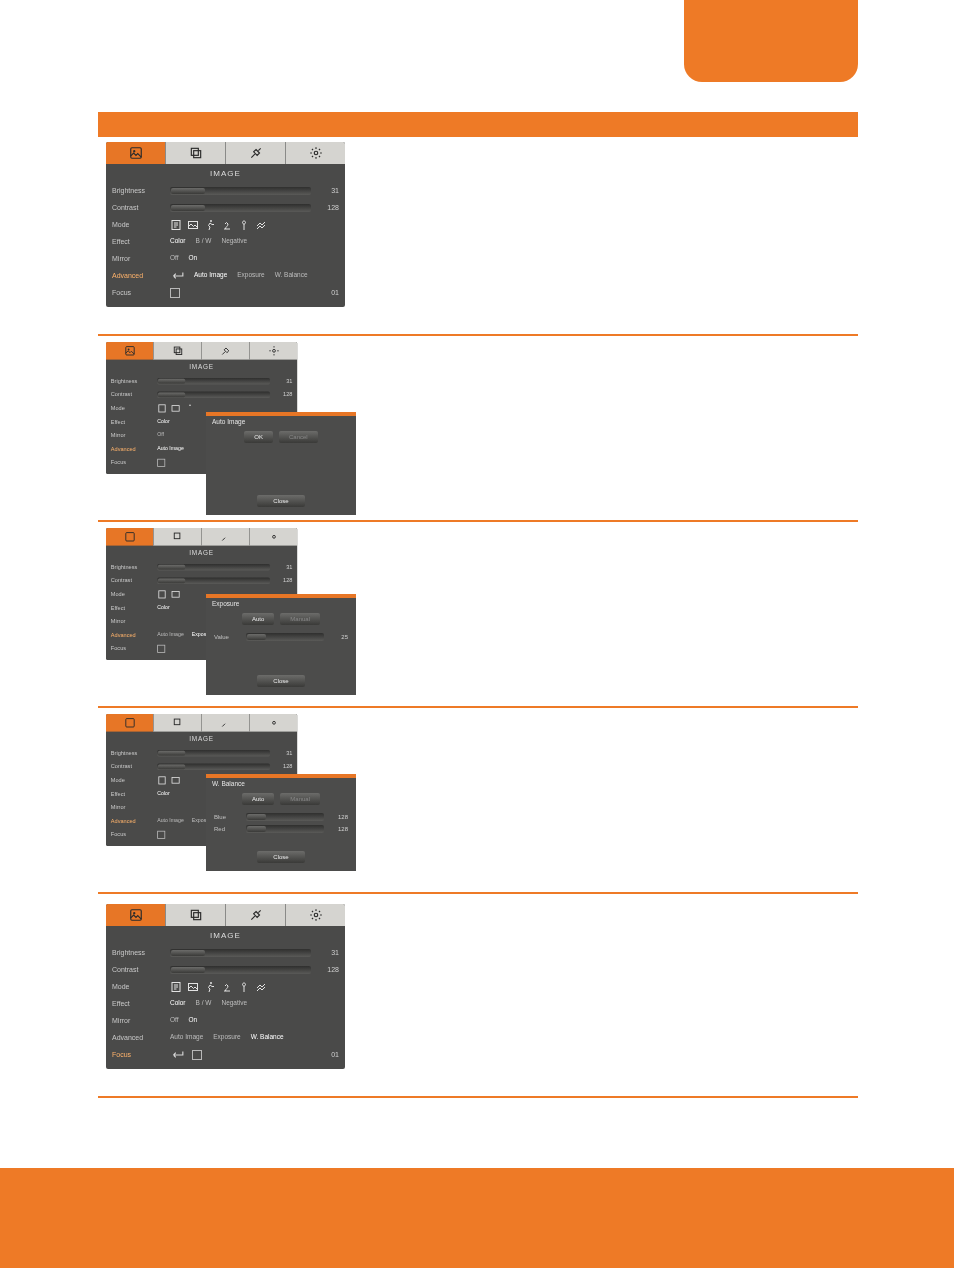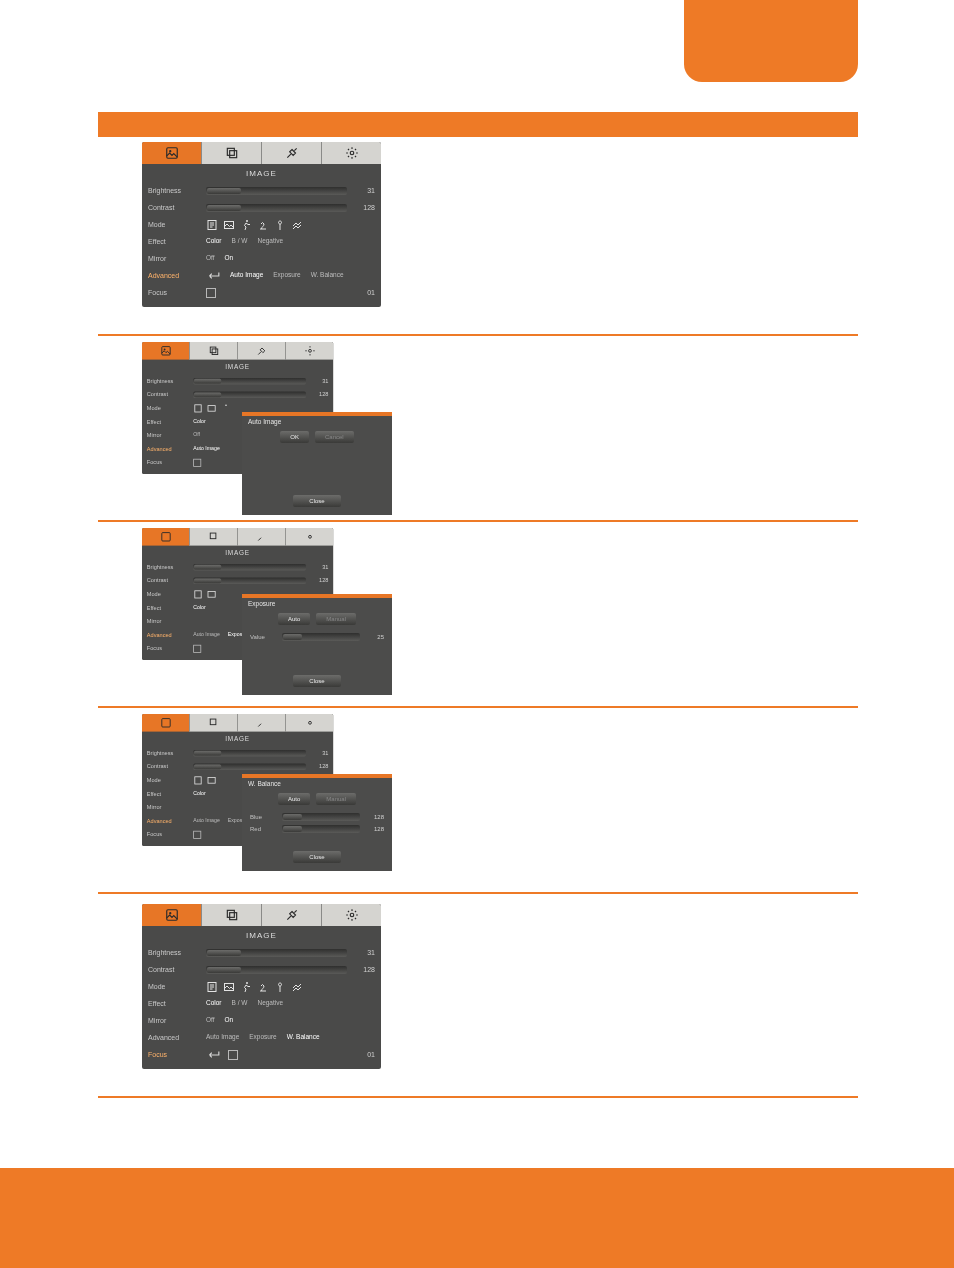--- a/index.html
+++ b/index.html
@@ -29,21 +29,21 @@
     width: 954px; height: 100px;
     background: #ee7a26;
   }
 
   
   .row {
     position: absolute;
     left: 98px;
     width: 760px;
   }
-  .row .thumb { position: absolute; left: 8px; top: 0; margin-left: 36px; }
+  .row .thumb { position: absolute; left: 8px; top: 0; }
   .row .rule {
     position: absolute; left: 0; width: 760px; height: 2px;
     background: #ee7a26;
   }
 
   
   .osd {
     background: #4a4a49;
     color: #d9d9d9;
     font-size: 8px;

